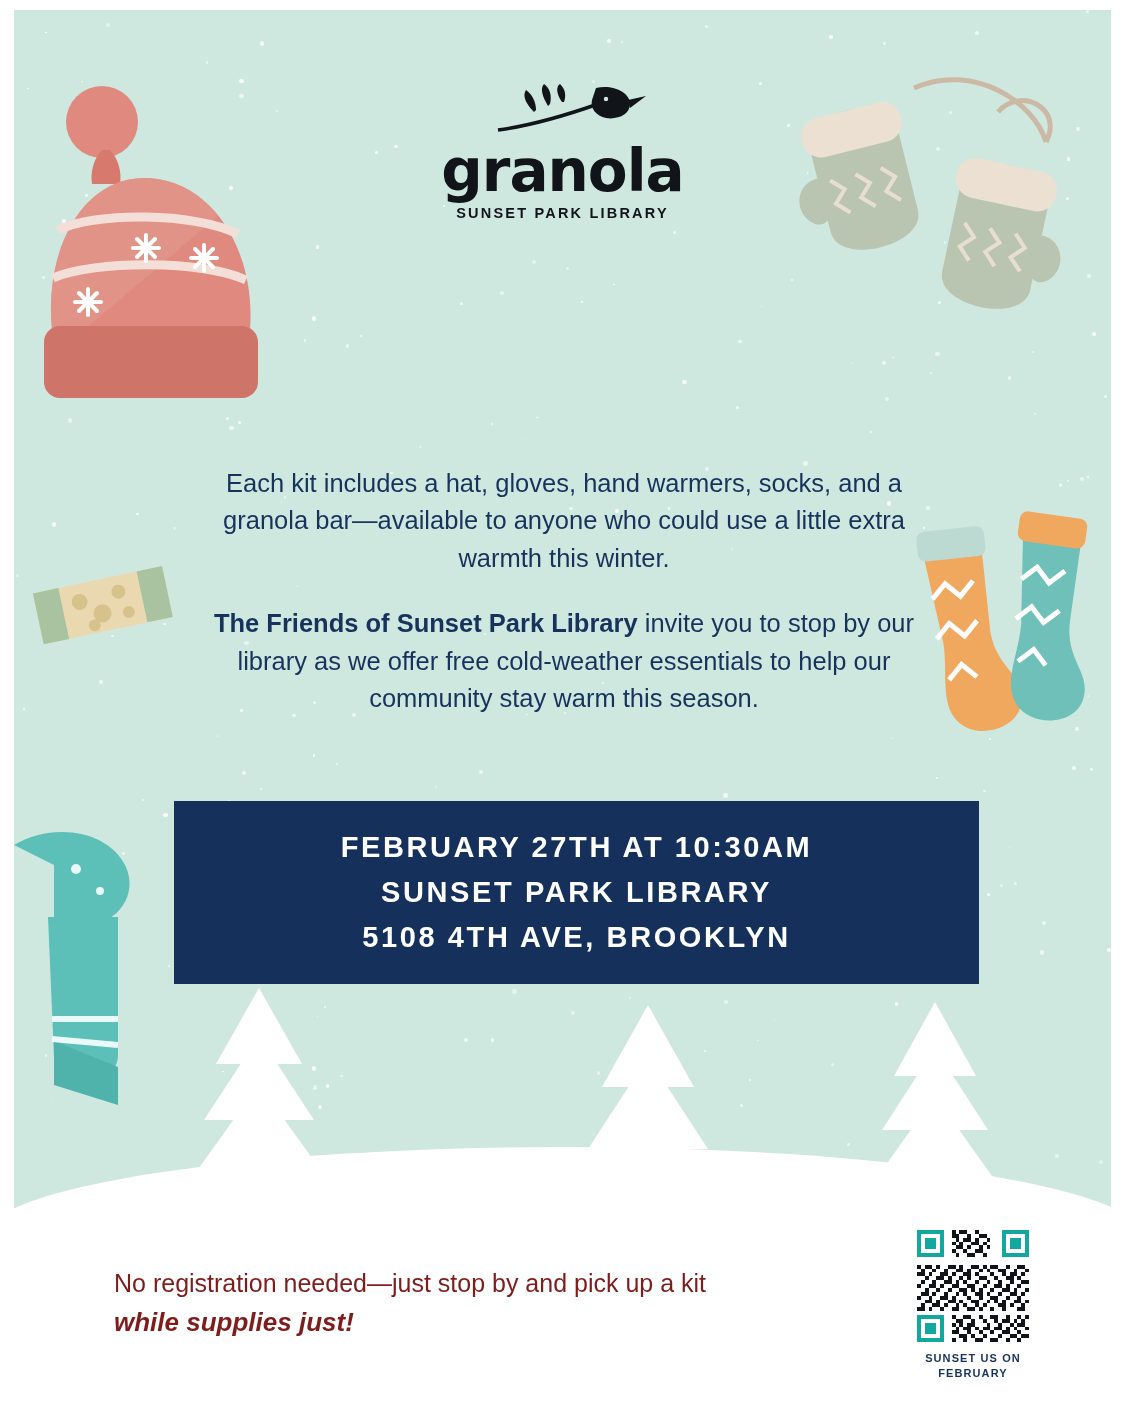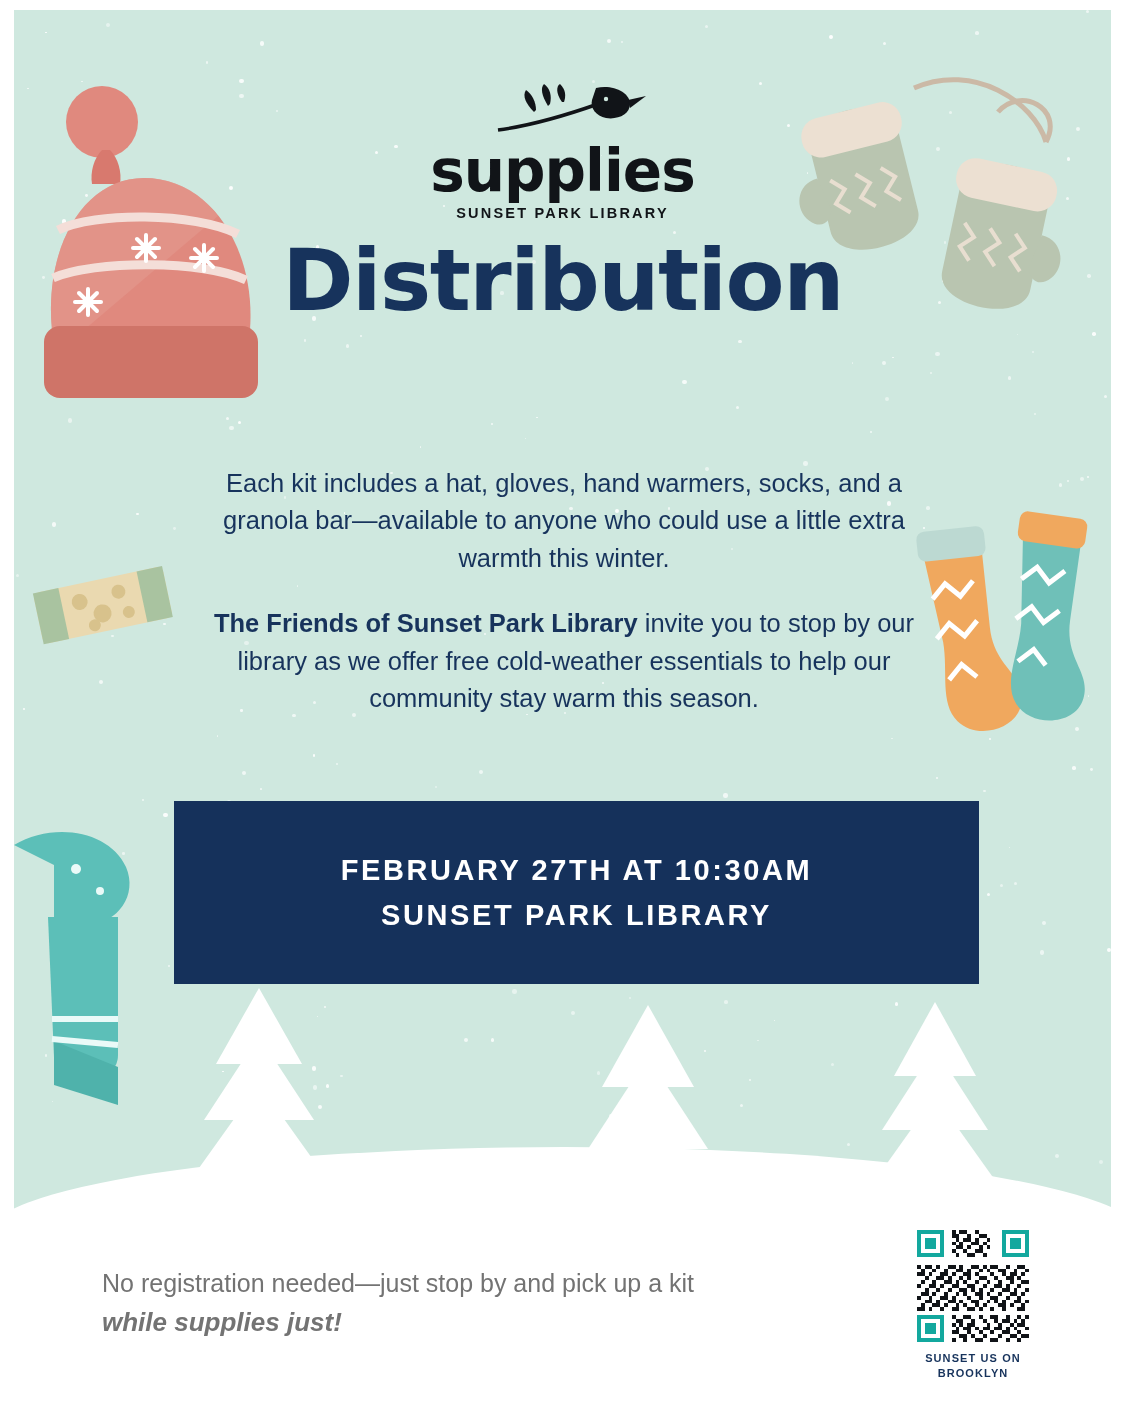--- a/index.html
+++ b/index.html
@@ -114,23 +114,23 @@
     bottom: -40px;
     width: 1160px;
     height: 300px;
     background: #ffffff;
     border-radius: 50% 50% 0 0 / 90px 90px 0 0;
   }
   .tree { position: absolute; }
   
   .footer-note {
     position: absolute;
-    left: 88px;
+    left: 100px;
     top: 1255px;
-    color: #737373;
+    color: #7f1d1d;
     font-size: 25px;
     line-height: 1.5;
   }
   .footer-note .em {
     font-weight: 700;
     font-style: italic;
     display: block;
     font-size: 26px;
   }
   
@@ -536,36 +536,36 @@
         <svg width="170" height="58" viewBox="0 0 170 58">
           <path d="M20 48 C50 44 86 34 120 22" stroke="#111418" stroke-width="3.5" fill="none"></path>
           <path d="M56 30 C48 22 44 14 48 8 C54 12 58 20 58 28 Z" fill="#111418"></path>
           <path d="M70 24 C64 14 62 6 66 2 C72 6 74 14 72 22 Z" fill="#111418"></path>
           <path d="M84 20 C78 12 78 4 82 2 C88 8 88 14 86 20 Z" fill="#111418"></path>
           <path d="M118 6 C134 2 152 10 152 22 C152 32 140 38 128 36 C118 34 112 26 114 18 Z" fill="#111418"></path>
           <path d="M150 18 L168 14 L152 26 Z" fill="#111418"></path>
           <circle cx="128" cy="17" r="2.2" fill="#cfe8df"></circle>
         </svg>
       </span>
-      <div class="logo-word">supplies</div>
+      <div class="logo-word">granola</div>
       <div class="logo-sub">SUNSET PARK LIBRARY</div>
     </div>
 
     <div class="title">
-      <div>Distribution</div>
     </div>
 
     <div class="body-copy">
       <p><span>Each kit includes a hat, gloves, hand warmers, socks, and a granola bar—available to anyone who could use a little extra warmth this winter.</span></p>
       <p><span class="bold">The Friends of Sunset Park Library</span><span> invite you to stop by our library as we offer free cold-weather essentials to help our community stay warm this season.</span></p>
     </div>
 
     <div class="banner">
       <div>FEBRUARY 27TH AT 10:30AM</div>
       <div>SUNSET PARK LIBRARY</div>
+      <div>5108 4TH AVE, BROOKLYN</div>
     </div>
 
     <div class="footer-note">
       <span>No registration needed—just stop by and pick up a kit</span>
       <span class="em">while supplies just!</span>
     </div>
 
     <div class="qr-wrap">
       <svg class="qr" viewBox="0 0 29 29" shape-rendering="crispEdges">
         <rect width="29" height="29" fill="#ffffff"></rect>
@@ -771,18 +771,18 @@
           <rect x="9" y="28" width="1" height="1"></rect>
             <rect x="12" y="28" width="1" height="1"></rect>
             <rect x="15" y="28" width="2" height="1"></rect>
           <rect x="19" y="28" width="2" height="1"></rect>
             <rect x="23" y="28" width="1" height="1"></rect>
             <rect x="26" y="28" width="1" height="1"></rect>
         </g>
       </svg>
       <div class="qr-caption">
         <div>SUNSET US ON</div>
-        <div>BROOKLYN</div>
+        <div>FEBRUARY</div>
       </div>
     </div>
 
   </div>
 </div>
 
 </body></html>

